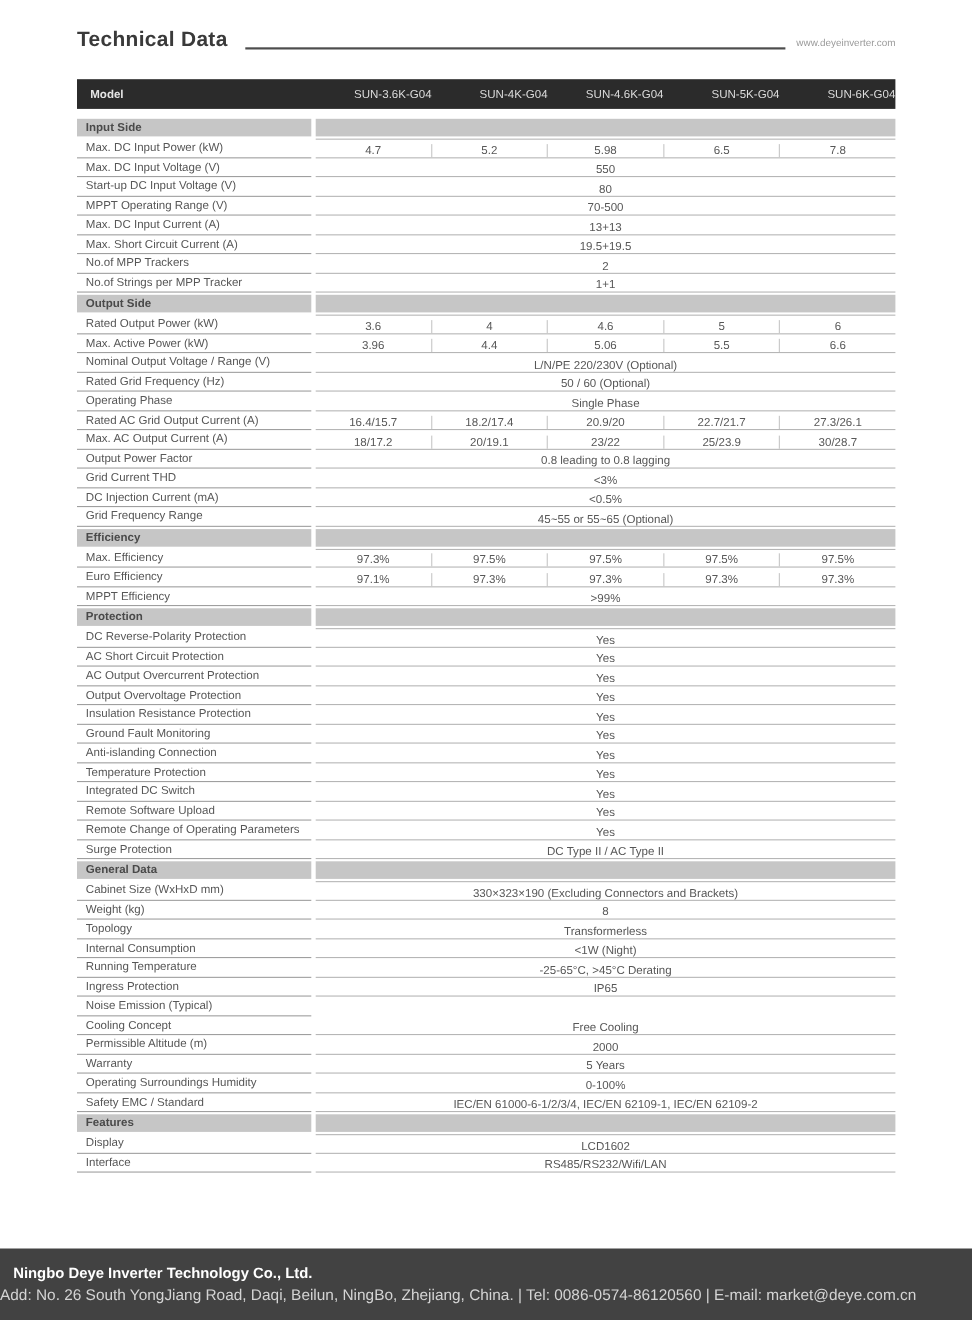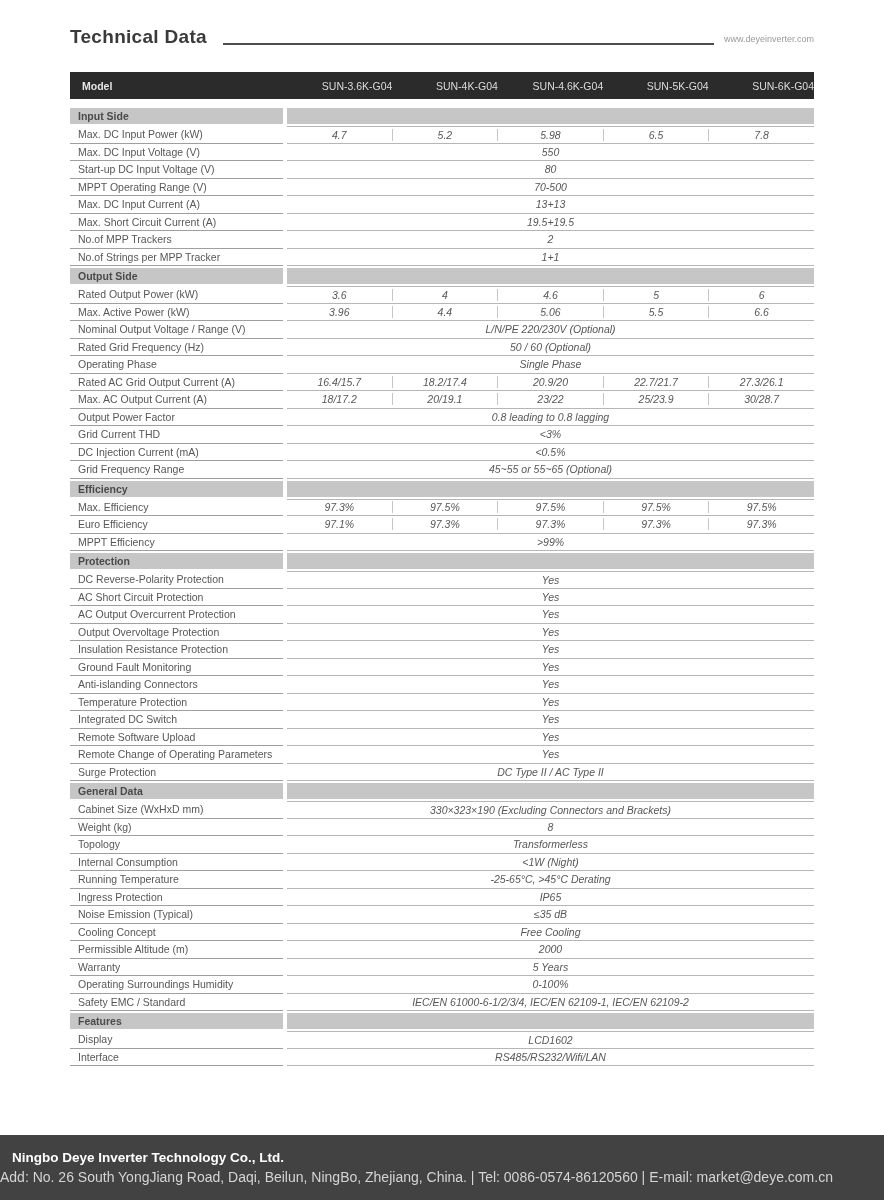--- a/index.html
+++ b/index.html
@@ -25,22 +25,22 @@
 
   .table-body{margin-top:9px;}
   .section-row{display:flex;height:16px;margin:2px 0;}
   .section-label{width:213px;background:var(--section-bg,#c6c6c6);display:flex;align-items:center;
     padding-left:8px;font-weight:bold;font-size:10.5px;color:var(--section-text,#4a4a4a);}
   .section-values{flex:1;margin-left:4px;background:var(--section-bg,#c6c6c6);}
 
   .spec-row{display:flex;height:17.5px;font-size:10.5px;color:var(--row-text,#575757);}
   .spec-label{width:213px;padding-left:8px;display:flex;align-items:center;
     border-bottom:1px solid var(--line-label,#9f9f9f);}
-  .spec-values{flex:1;margin-left:4px;display:flex;align-items:center;
-    border-bottom:1px solid var(--line-values,#b6b6b6);font-style:italic;}
+  .spec-values{flex:1;margin-left:4px;display:flex;align-items:flex-end;
+    border-bottom:1px solid var(--line-values,#b6b6b6);}
   .spec-values.first{border-top:1px solid var(--line-values,#b6b6b6);}
   .cell{flex:1;display:flex;align-items:center;justify-content:center;
     border-right:1px solid var(--divider,#c6c6c6);}
   .cell:last-child{border-right:none;}
   .span-val{flex:1;display:flex;align-items:center;justify-content:center;text-align:center;}
 
   
   .footer{position:absolute;left:0;right:0;bottom:0;height:65px;
     background:var(--footer-bg,#424242);display:flex;align-items:center;}
   .logo{margin-left:74px;width:226px;position:relative;display:flex;align-items:center;}
@@ -277,21 +277,21 @@
           <div class="span-val">Yes</div>
         </div>
       </div>
       <div class="spec-row">
         <div class="spec-label">Ground Fault Monitoring</div>
         <div class="spec-values">
           <div class="span-val">Yes</div>
         </div>
       </div>
       <div class="spec-row">
-        <div class="spec-label">Anti-islanding Connectors</div>
+        <div class="spec-label">Anti-islanding Connection</div>
         <div class="spec-values">
           <div class="span-val">Yes</div>
         </div>
       </div>
       <div class="spec-row">
         <div class="spec-label">Temperature Protection</div>
         <div class="spec-values">
           <div class="span-val">Yes</div>
         </div>
       </div>
@@ -354,23 +354,20 @@
         </div>
       </div>
       <div class="spec-row">
         <div class="spec-label">Ingress Protection</div>
         <div class="spec-values">
           <div class="span-val">IP65</div>
         </div>
       </div>
       <div class="spec-row">
         <div class="spec-label">Noise Emission (Typical)</div>
-        <div class="spec-values">
-          <div class="span-val">≤35 dB</div>
-        </div>
       </div>
       <div class="spec-row">
         <div class="spec-label">Cooling Concept</div>
         <div class="spec-values">
           <div class="span-val">Free Cooling</div>
         </div>
       </div>
       <div class="spec-row">
         <div class="spec-label">Permissible Altitude (m)</div>
         <div class="spec-values">

